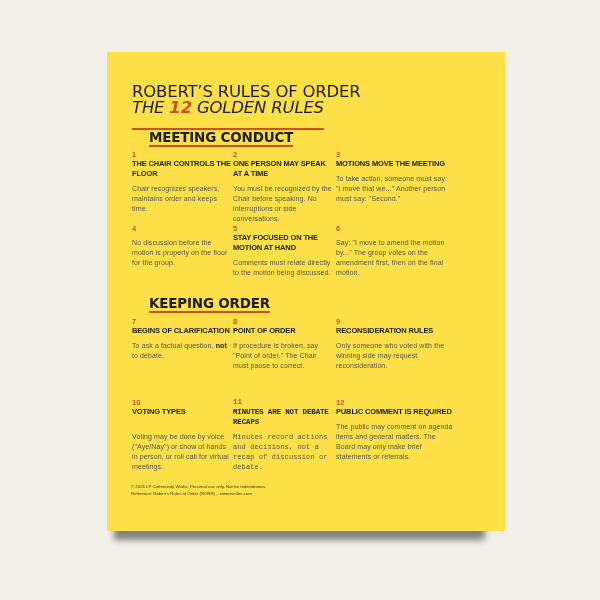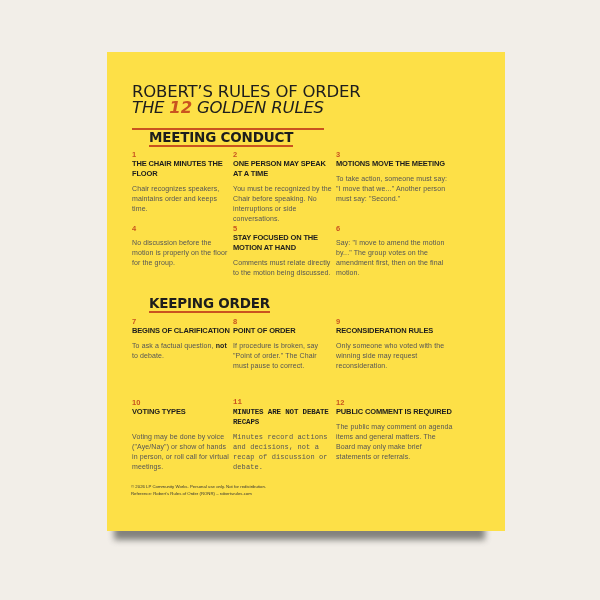--- a/index.html
+++ b/index.html
@@ -73,21 +73,21 @@
 
   <div class="title">
     <div>ROBERT’S RULES OF ORDER</div>
     <div class="line2"><span>THE </span><span class="accent">12</span><span> GOLDEN RULES</span></div>
   </div>
 
   <div class="section-head" style="top:78px;">MEETING CONDUCT</div>
 
   <div class="rule" style="left:25px; top:98px;">
     <div class="num">1</div>
-    <div class="head">THE CHAIR MINUTES THE FLOOR</div>
+    <div class="head">THE CHAIR CONTROLS THE FLOOR</div>
     <div class="body">Chair recognizes speakers, maintains order and keeps time.</div>
   </div>
   <div class="rule" style="left:126px; top:98px;">
     <div class="num">2</div>
     <div class="head">ONE PERSON MAY SPEAK AT A TIME</div>
     <div class="body">You must be recognized by the Chair before speaking. No interruptions or side conversations.</div>
   </div>
   <div class="rule" style="left:229px; top:98px; width:112px;">
     <div class="num">3</div>
     <div class="head">MOTIONS MOVE THE MEETING</div>

